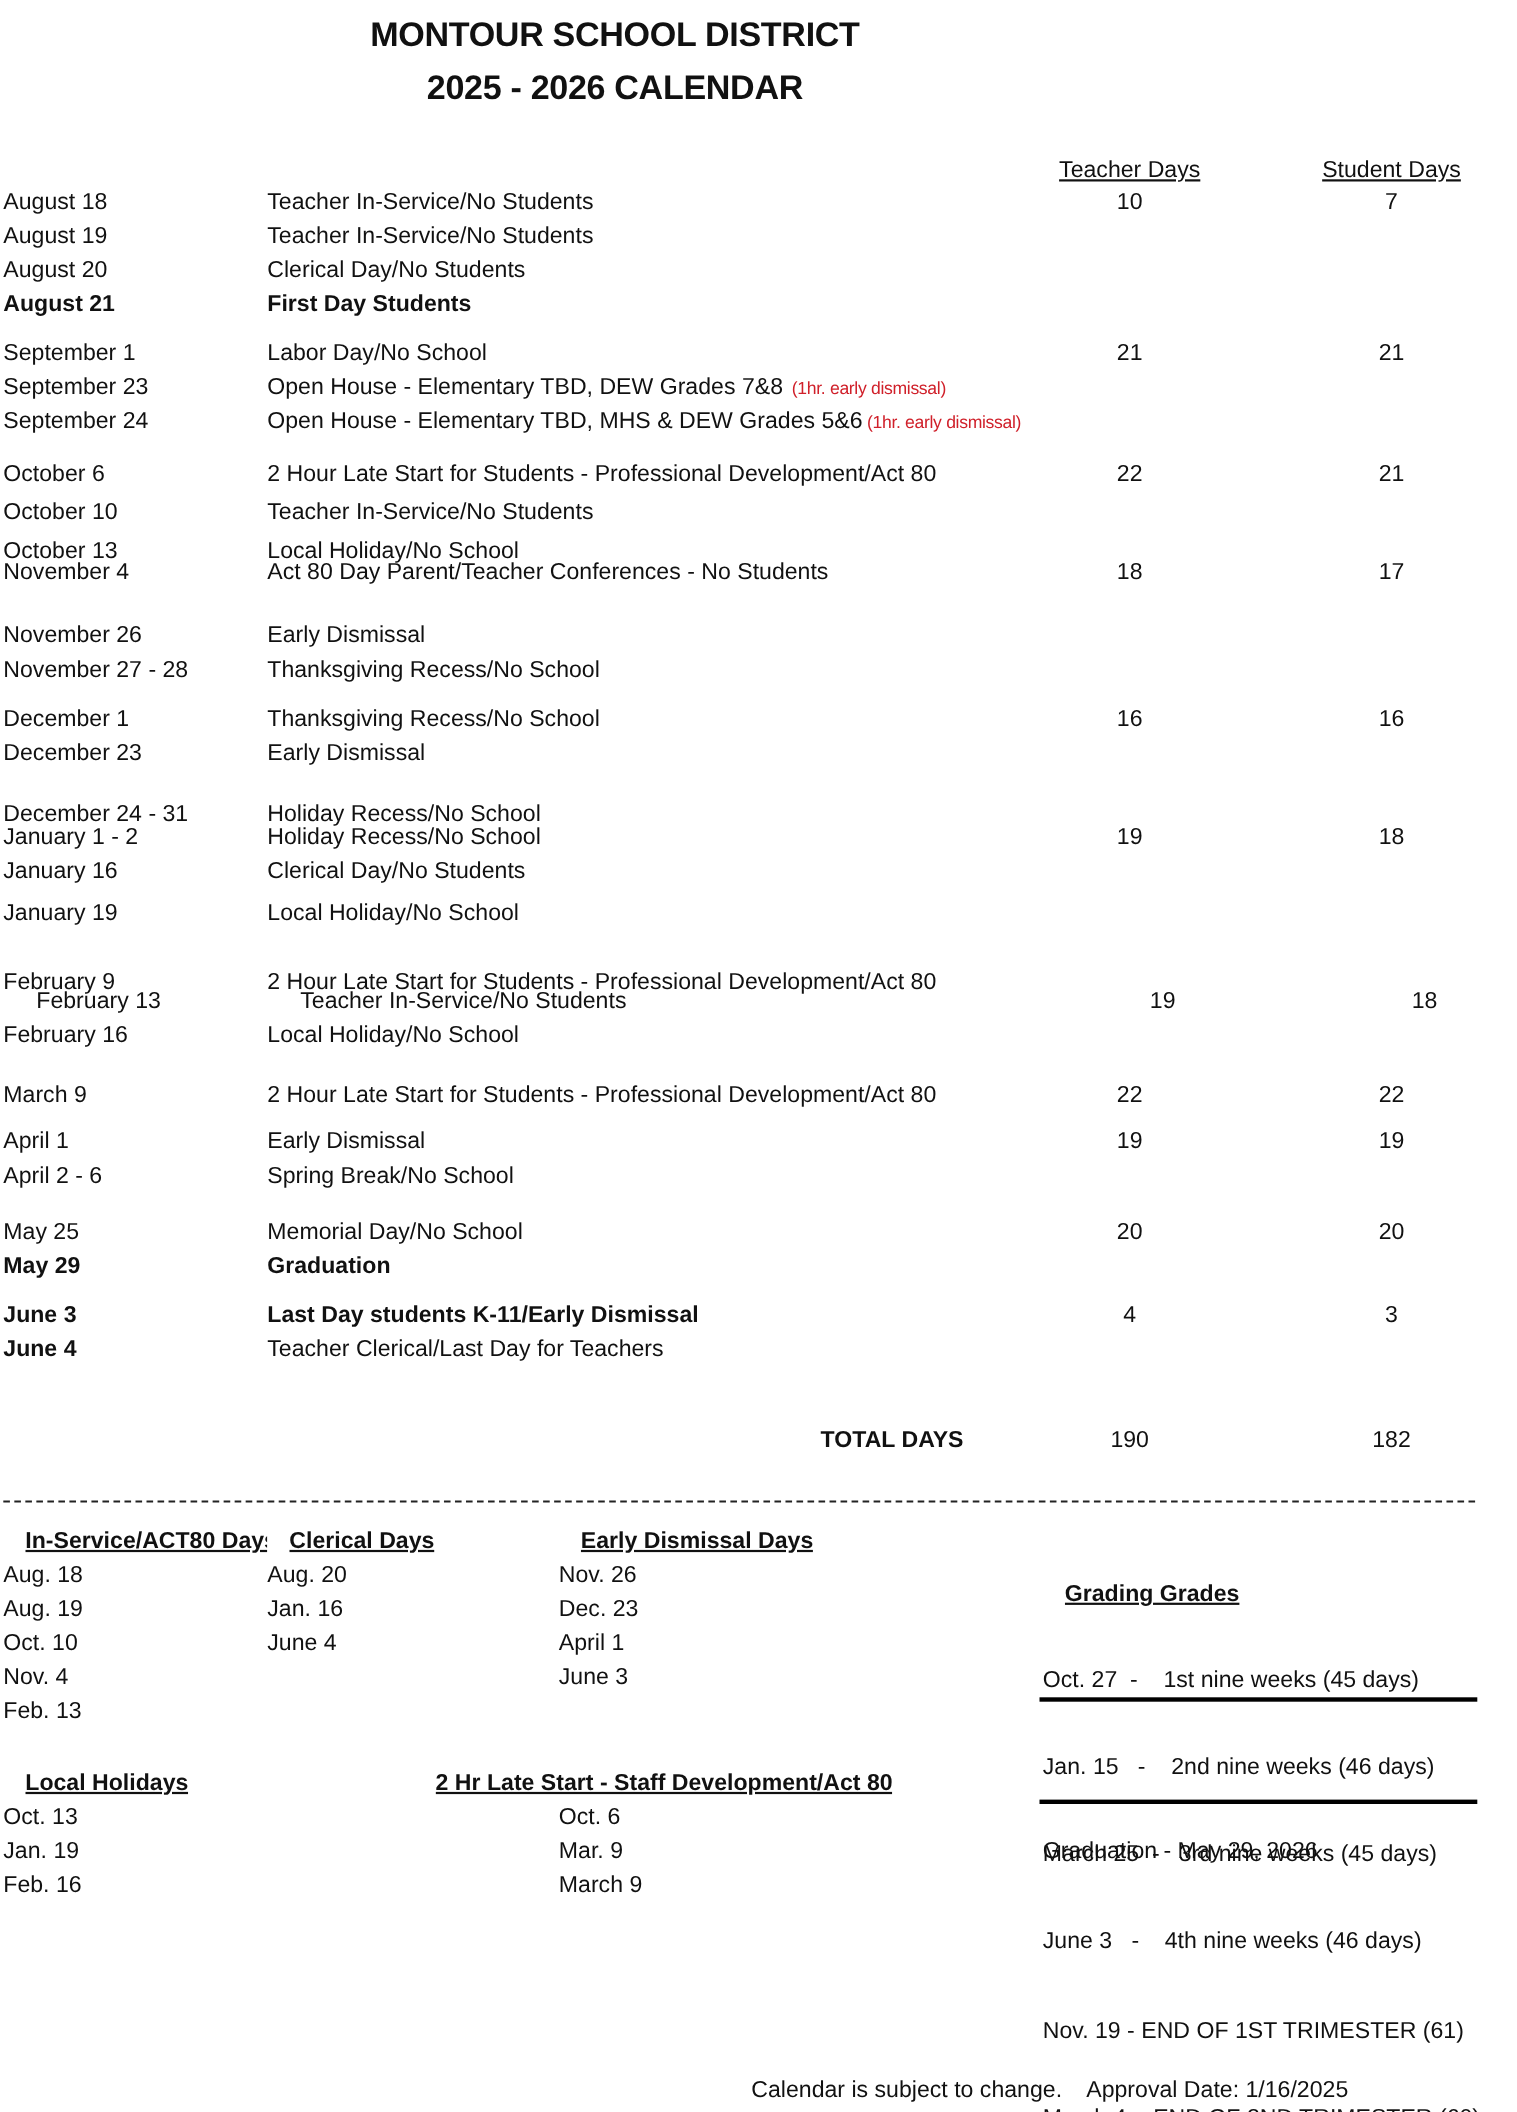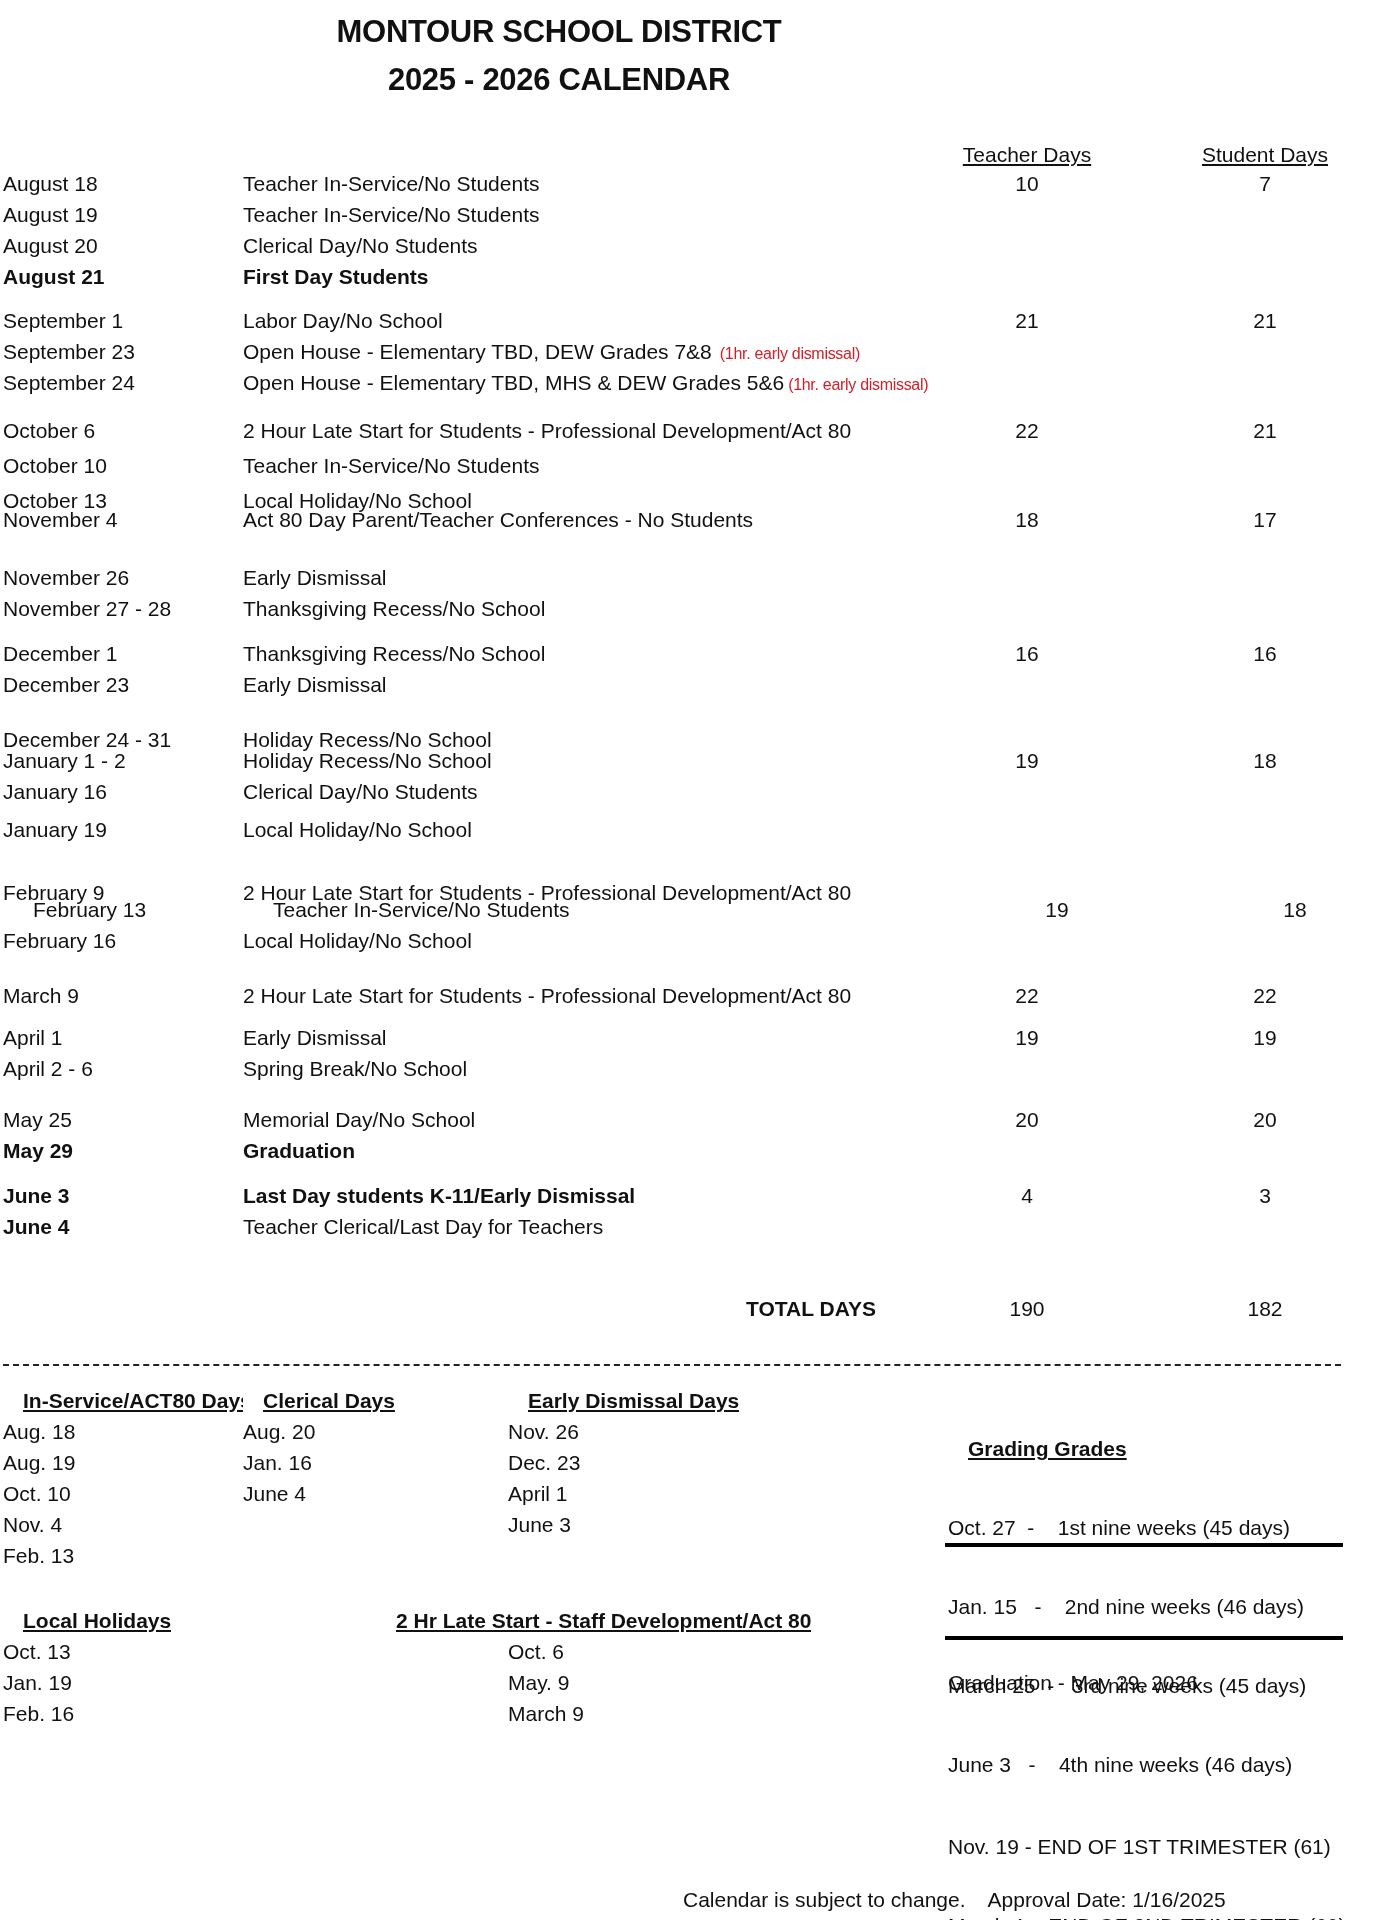--- a/index.html
+++ b/index.html
@@ -257,21 +257,21 @@
   <div class="ci">Oct. 13</div>
   <div class="ci">Jan. 19</div>
   <div class="ci">Feb. 16</div>
 </div>
 
 <div class="col" style="left:376px; top:1605px;">
   <div class="ch">2 Hr Late Start - Staff Development/Act 80</div>
 </div>
 <div class="col" style="left:508px; top:1636px;">
   <div class="ci">Oct. 6</div>
-  <div class="ci">May. 9</div>
+  <div class="ci">Mar. 9</div>
   <div class="ci">March 9</div>
 </div>
 
 <div class="col" style="left:948px; top:1667px;">
   <div class="ci">Graduation - May 29, 2026</div>
 </div>
 
 <div class="footer">
   <span>Calendar is subject to change.</span><span class="gap"></span><span>Approval Date:  1/16/2025</span>
 </div>

